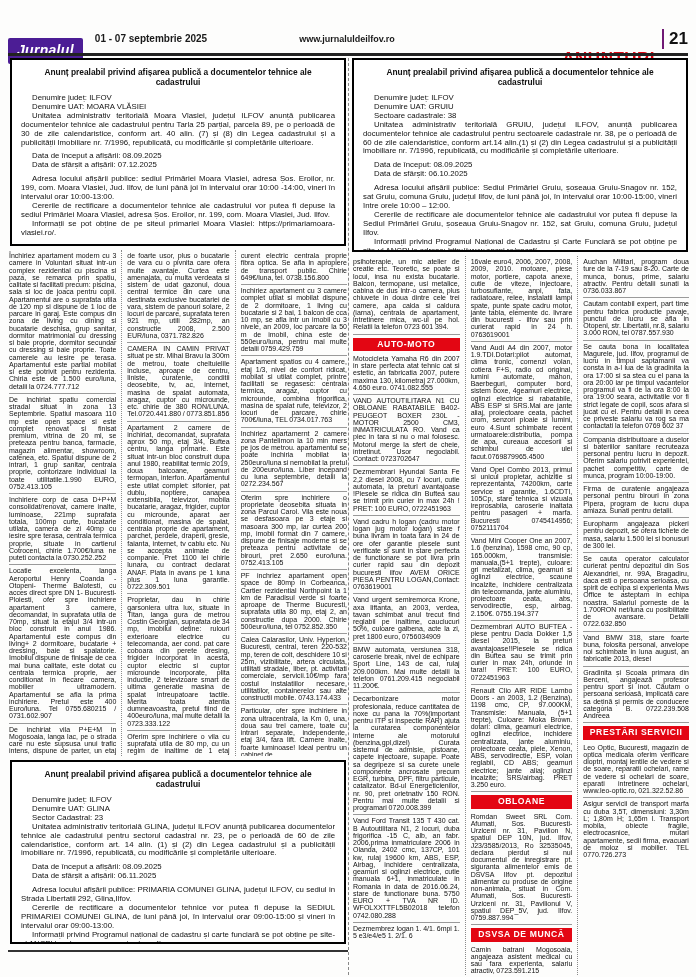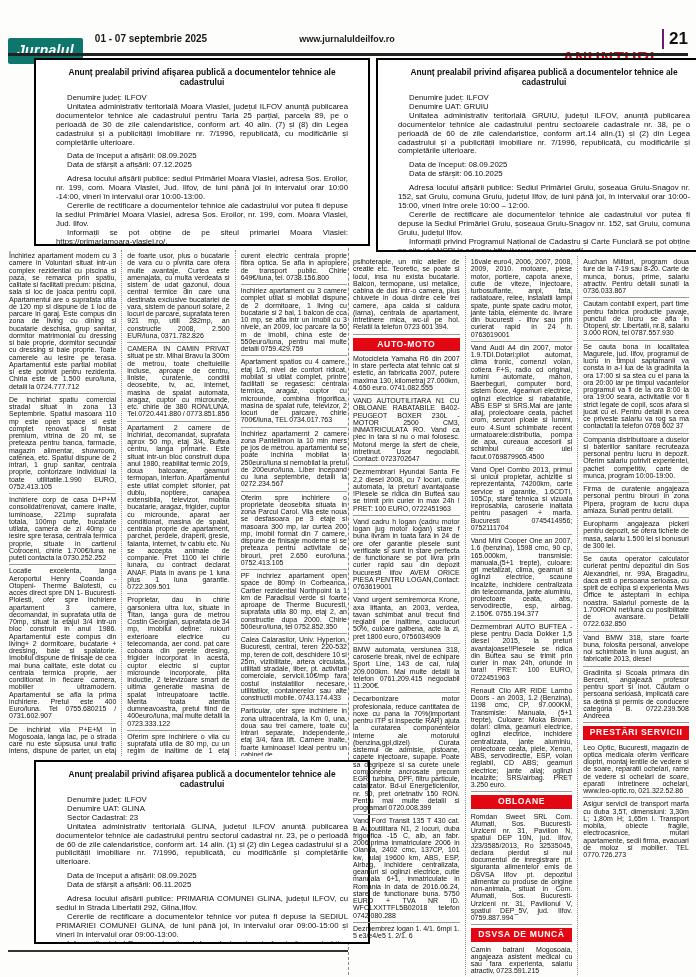--- a/index.html
+++ b/index.html
@@ -2,30 +2,30 @@
 <html><head>
 <meta charset="utf-8">
 <style>
   html,body{margin:0;padding:0;}
   body{
     width:696px;height:977px;position:relative;background:#fdfdfc;
     font-family:"Liberation Sans", sans-serif;color:#111;overflow:hidden;
   }
   
   .header{position:absolute;top:25px;left:8px;width:680px;height:27px;display:flex;align-items:center;}
-  .logo{background:#0f766e;color:#fff;font-weight:bold;font-style:italic;font-size:14px;
+  .logo{background:#4c1d95;color:#fff;font-weight:bold;font-style:italic;font-size:14px;
         padding:4px 9px 6px;border-radius:2px;letter-spacing:.3px;margin-top:24px;}
   .date{font-weight:bold;font-size:10px;margin-left:12px;color:#1a1a1a;text-align:right;}
   .site{font-weight:bold;font-size:9px;margin-left:92px;color:#1a1a1a;text-align:right;}
   .section-title{margin-left:auto;color:#e30613;font-weight:800;font-size:17px;letter-spacing:.5px;margin-top:40px;}
   .page-number{font-weight:800;font-size:17px;color:#111;border-left:2px solid #701a75;padding-left:5px;margin-left:7px;}
   .header-rule{position:absolute;top:53px;left:8px;width:680px;border-top:3px solid #222;}
   
   .notice{position:absolute;border:2px solid #000;background:#fff;box-sizing:border-box;
-          padding:5px 20px;font-size:7.8px;line-height:8.9px;overflow:hidden;margin-left:24px;}
+          padding:5px 9px;font-size:7.8px;line-height:8.9px;overflow:hidden;}
   .notice h2{font-size:8.4px;text-align:center;margin:2px 6px 7px;font-weight:bold;line-height:10px;}
   .notice-line{margin:0;text-indent:11px;text-align:justify;min-height:5px;}
   #notice-moara{left:10px;top:58px;width:336px;height:188px;}
   #notice-gruiu{left:352px;top:58px;width:336px;height:194px;}
   #notice-glina{left:10px;top:760px;width:336px;height:184px;}
   .bottom-rule{position:absolute;left:8px;top:950px;width:340px;border-top:2px solid #333;}
   .center-divider{position:absolute;left:348px;top:58px;height:917px;border-left:1px dashed #888;}
   
   .cols{display:flex;position:absolute;overflow:hidden;background:transparent;}
   #left-cols{left:8px;top:250px;width:340px;height:506px;}
@@ -52,37 +52,39 @@
   <div class="page-number">21</div>
 </div>
 <div class="header-rule"></div>
 <div class="center-divider"></div>
 
 <section class="notice" id="notice-moara">
   <h2>Anunț prealabil privind afișarea publică a documentelor tehnice ale cadastrului</h2>
   <div class="notice-body">
 
   <p class="notice-line">Denumire județ: ILFOV</p>
+      <p class="notice-line">Denumire UAT: MOARA VLĂSIEI</p>
       <p class="notice-line">Unitatea administrativ teritorială Moara Vlasiei, județul ILFOV anunță publicarea documentelor tehnice ale cadastrului pentru Tarla 25 parțial, parcela 89, pe o perioadă de 30 de zile calendaristice, conform art. 40 alin. (7) și (8) din Legea cadastrului și a publicității Imobiliare nr. 7/1996, republicată, cu modificările și completările ulterioare.</p>
       <p class="notice-line"></p>
       <p class="notice-line">Data de început a afișării: 08.09.2025</p>
       <p class="notice-line">Data de sfârșit a afișării: 07.12.2025</p>
       <p class="notice-line"></p>
       <p class="notice-line">Adresa locului afișării publice: sediul Primăriei Moara Vlasiei, adresa Șos. Eroilor, nr. 199, com. Moara Vlasiei, Jud. Ilfov, de luni până joi în intervalul orar 10:00 -14:00, vineri în intervalul orar 10:00-13:00.</p>
       <p class="notice-line">Cererile de rectificare a documentelor tehnice ale cadastrului vor putea fi depuse la sediul Primăriei Moara Vlasiei, adresa Șos. Eroilor, nr. 199, com. Moara Vlasiei, Jud. Ilfov.</p>
       <p class="notice-line">Informații se pot obține de pe siteul primariei Moara Vlasiei: https://primariamoara-vlasiei.ro/.</p>
     </div>
 </section>
 
 <section class="notice" id="notice-gruiu">
   <h2>Anunț prealabil privind afișarea publică a documentelor tehnice ale cadastrului</h2>
   <div class="notice-body">
 
   <p class="notice-line">Denumire județ: ILFOV</p>
       <p class="notice-line">Denumire UAT: GRUIU</p>
+      <p class="notice-line">Sectoare cadastrale: 38</p>
       <p class="notice-line">Unitatea administrativ teritorială GRUIU, județul ILFOV, anunță publicarea documentelor tehnice ale cadastrului pentru sectoarele cadastrale nr. 38, pe o perioadă de 60 de zile calendaristice, conform art.14 alin.(1) și (2) din Legea cadastrului și a publicității imobiliare nr. 7/1996, republicată, cu modificările și completările ulterioare.</p>
       <p class="notice-line"></p>
       <p class="notice-line">Data de început: 08.09.2025</p>
       <p class="notice-line">Data de sfârșit: 06.10.2025</p>
       <p class="notice-line"></p>
       <p class="notice-line">Adresa locului afișării publice: Sediul Primăriei Gruiu, șoseaua Gruiu-Snagov nr. 152, sat Gruiu, comuna Gruiu, județul Ilfov, de luni până joi, în intervalul orar 10:00-15:00, vineri între orele 10:00 – 12:00.</p>
       <p class="notice-line">Cererile de rectificare ale documentelor tehnice ale cadastrului vor putea fi depuse la Sediul Primăriei Gruiu, șoseaua Gruiu-Snagov nr. 152, sat Gruiu, comuna Gruiu, județul Ilfov.</p>
       <p class="notice-line">Informații privind Programul Național de Cadastru și Carte Funciară se pot obține pe site-ul ANCPI la adresa: http://www.ancpi.ro/pnccf/.</p>
     </div>
 </section>

